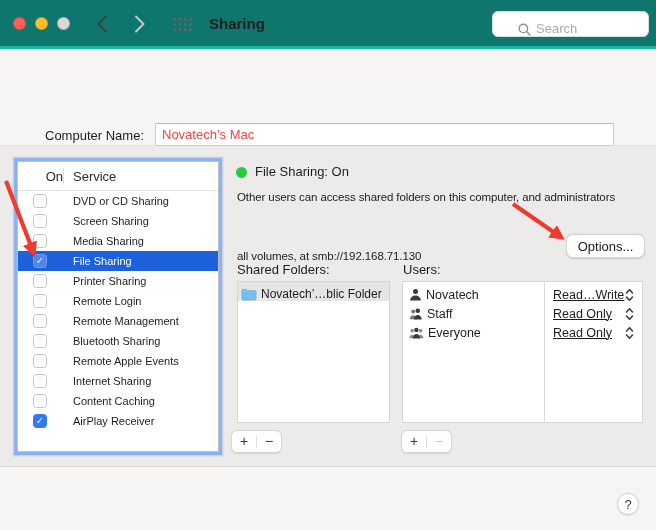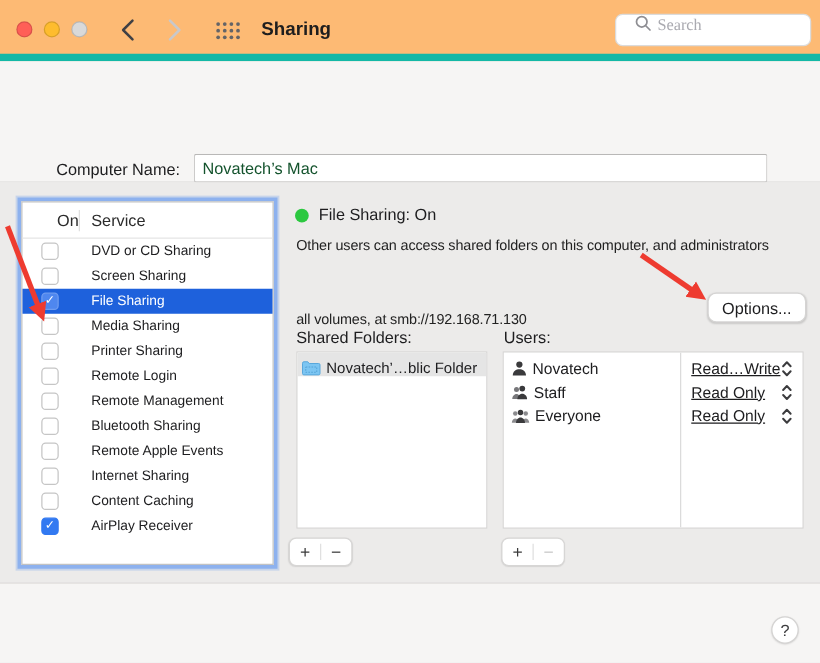--- a/index.html
+++ b/index.html
@@ -1,39 +1,39 @@
 <!DOCTYPE html>
 <html><head>
 <meta charset="utf-8">
 <style>
   * { margin:0; padding:0; box-sizing:border-box; }
   html,body { width:656px; height:530px; }
   body { font-family:"Liberation Sans","DejaVu Sans",sans-serif; color:#1d1d1f; }
   .window { position:relative; width:656px; height:530px; overflow:hidden; background:#ecebea; }
 
   
-  .toolbar { position:absolute; left:0; top:0; width:656px; height:49px; background:#fdba74; border-bottom:6px solid #14b8a6; }
+  .toolbar { position:absolute; left:0; top:0; width:656px; height:49px; background:#0f766e; border-bottom:3px solid #14b8a6; }
   .tl { position:absolute; top:17px; width:13px; height:13px; border-radius:50%; border:0.5px solid rgba(0,0,0,.15); }
   .tl.red { left:13px; background:#ff5f57; }
   .tl.yellow { left:35px; background:#febc2e; }
   .tl.gray { left:57px; background:#d9d9d9; }
   .navchev { position:absolute; top:15px; width:12px; height:18px; }
   .navchev.back { left:96px; }
   .navchev.fwd { left:134px; }
   .gridicon { position:absolute; left:172px; top:17px; }
   .win-title { position:absolute; left:209px; top:15px; font-size:15px; font-weight:700; color:#1e1e1e; }
-  .search { position:absolute; left:492px; top:11px; width:157px; height:26px; background:#fff; border:1px solid #dbdbdb; border-radius:6px; display:flex; align-items:flex-start; padding:0 15px;font-family:Liberation Serif, serif; }
+  .search { position:absolute; left:492px; top:11px; width:157px; height:26px; background:#fff; border:1px solid #dbdbdb; border-radius:6px; display:flex; align-items:flex-end; padding:0 25px; }
   .search svg { flex:0 0 auto; margin-right:5px; }
   .search input { border:none; outline:none; width:100%; font-size:13px; color:#1d1d1f; background:transparent; font-family:inherit; }
   .search input::placeholder { color:#aaaab0; }
 
   
   .top-section { position:absolute; left:0; top:49px; width:656px; height:97px; background:#f6f5f4; border-bottom:1px solid #e3e2e1; }
   .cn-label { position:absolute; left:45px; top:79px; font-size:13px; }
-  .cn-input { position:absolute; left:155px; top:74px; width:459px; height:23px; background:#fff; border:1px solid #cccbca; border-top-color:#b9b8b7; border-radius:2px; font-size:13px; padding:0 6px; font-family:inherit; color:#14532d; outline:none; }
+  .cn-input { position:absolute; left:155px; top:74px; width:459px; height:23px; background:#fff; border:1px solid #cccbca; border-top-color:#b9b8b7; border-radius:2px; font-size:13px; padding:0 6px; font-family:inherit; color:#ef4444; outline:none; }
   .cap1 { position:absolute; left:157px; top:102px; font-size:12px; color:#242426; white-space:nowrap; }
   .cap2 { position:absolute; left:157px; top:117px; font-size:12px; color:#242426; white-space:nowrap; }
   .btn { background:#fff; border:1px solid #d5d4d3; border-radius:6px; box-shadow:0 0.5px 1.5px rgba(0,0,0,.15); font-size:13px; color:#1d1d1f; display:flex; align-items:center; justify-content:center; cursor:default; font-family:inherit; }
   .edit-btn { position:absolute; left:559px; top:102px; width:56px; height:25px; }
 
   
   .main-section { position:absolute; left:0; top:146px; width:656px; height:321px; background:#ecebea; border-bottom:1px solid #dbdad9; }
 
   .service-panel { position:absolute; left:17px; top:15px; width:202px; height:291px; background:#fff; border:1px solid #c2c2c2; box-shadow:0 0 0 3px #8db1ee, 0 0 0 4.5px rgba(133,170,235,.35); }
   .svc-header { display:flex; height:29px; border-bottom:1px solid #e5e5e5; align-items:center; font-size:13px; color:#2b2b2b; }
@@ -149,27 +149,27 @@
         <span class="svc-col">Service</span>
       </div>
       <div class="svc-row">
           <span class="cbx"></span>
           <span class="svc-label">DVD or CD Sharing</span>
         </div>
       <div class="svc-row">
           <span class="cbx"></span>
           <span class="svc-label">Screen Sharing</span>
         </div>
+      <div class="svc-row">
+          <span class="cbx"></span>
+          <span class="svc-label">Media Sharing</span>
+        </div>
       <div class="svc-row selected">
           <span class="cbx checked"></span>
           <span class="svc-label">File Sharing</span>
-        </div>
-      <div class="svc-row">
-          <span class="cbx"></span>
-          <span class="svc-label">Media Sharing</span>
         </div>
       <div class="svc-row">
           <span class="cbx"></span>
           <span class="svc-label">Printer Sharing</span>
         </div>
       <div class="svc-row">
           <span class="cbx"></span>
           <span class="svc-label">Remote Login</span>
         </div>
       <div class="svc-row">

